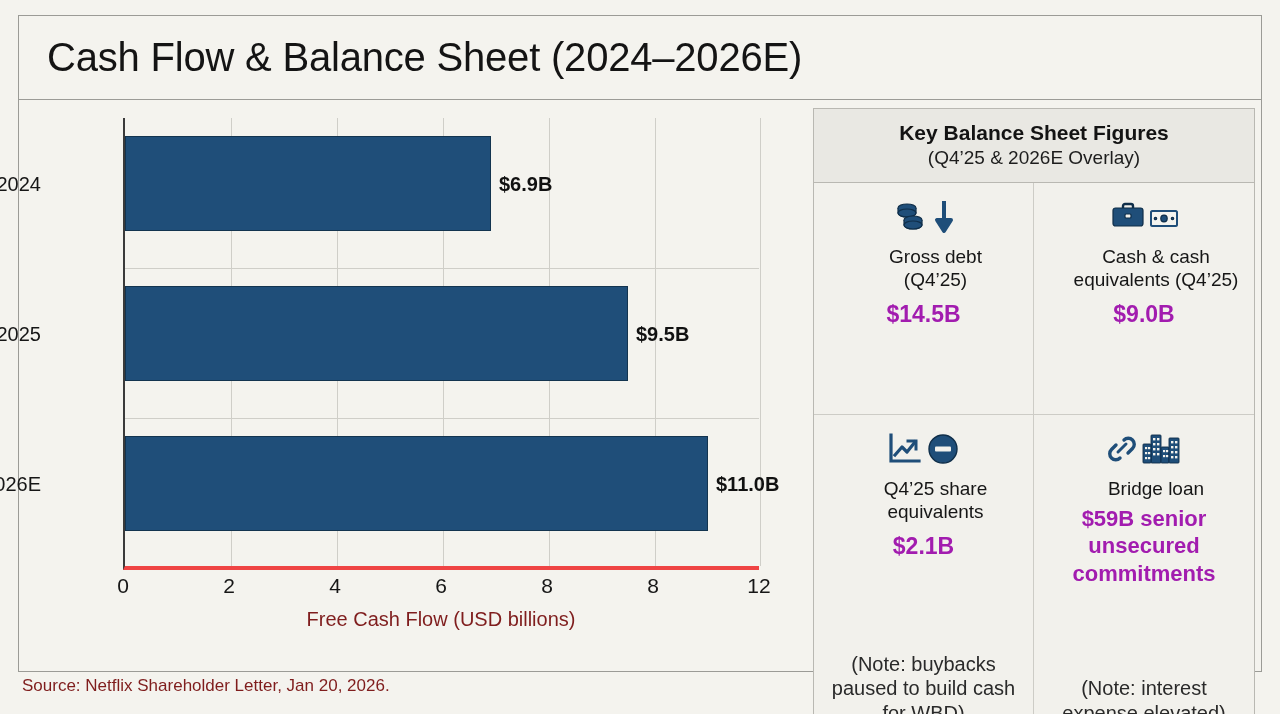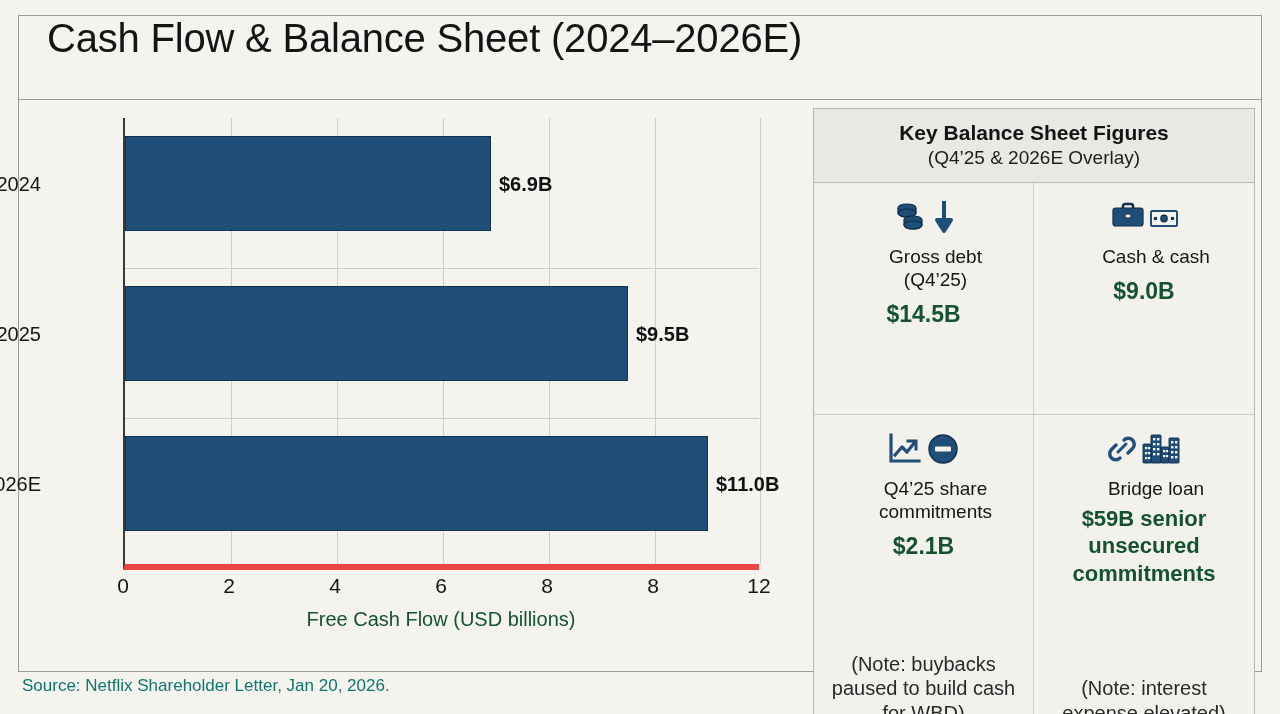--- a/index.html
+++ b/index.html
@@ -26,20 +26,21 @@
     height: 657px;
     border: 1.5px solid #9b9b96;
     background: #f4f3ee;
   }
 
   
   .title-bar {
     height: 84px;
     border-bottom: 1.5px solid #9b9b96;
     display: flex;
+    align-items: center;
     padding-left: 28px;
   }
   .title-text {
     font-size: 40px;
     font-weight: 400;
     letter-spacing: -0.2px;
     color: #141414;
     white-space: nowrap;
   }
 
@@ -57,21 +58,21 @@
     height: 571px;
   }
 
   .plot {
     position: absolute;
     left: 104px;
     top: 18px;
     width: 636px;
     height: 452px;
     border-left: 2px solid #3a3a3a;
-    border-bottom: 6px solid #ef4444;
+    border-bottom: 4px solid #ef4444;
     background: transparent;
   }
 
   .vgrid {
     position: absolute;
     top: 0;
     width: 1px;
     height: 100%;
     background: #cfcec8;
   }
@@ -118,21 +119,21 @@
     transform: translateX(-50%);
   }
 
   .xaxis-title {
     position: absolute;
     top: 508px;
     left: 104px;
     width: 636px;
     text-align: center;
     font-size: 20px;
-    color: #14532d;
+    color: #7f1d1d;
   }
 
   
   .panel {
     position: absolute;
     left: 794px;
     top: 8px;
     width: 442px;
     height: 628px;
     border: 1.5px solid #b9b8b2;
@@ -190,41 +191,41 @@
   .cell-label {
     font-size: 19px;
     line-height: 1.22;
     color: #161616;
     margin-left: 24px;
   }
 
   .cell-value {
     font-size: 23px;
     font-weight: 700;
-    color: #14532d;
+    color: #a21caf;
     line-height: 1.24;
     margin-top: 9px;
   }
   .cell-value.multi { font-size: 22px; margin-top: 5px; }
 
   .cell-note {
     font-size: 20px;
     line-height: 1.22;
     color: #2a2a2a;
     margin-top: auto;
     padding-top: 8px;
   }
 
   
   .footer {
     position: absolute;
     left: 22px;
     top: 676px;
     font-size: 17px;
-    color: #0f766e;
+    color: #7f1d1d;
   }
 
   svg { display: block; }
 </style>
 </head>
 <body>
 
 <div class="frame">
 
   <div class="title-bar">
@@ -322,20 +323,21 @@
                   <rect x="1" y="5" width="26" height="15" rx="1.5" fill="#f4f4ef"></rect>
                   <rect x="1" y="5" width="26" height="15" rx="1.5" fill="none" stroke="#1f4e79" stroke-width="2"></rect>
                   <ellipse cx="14" cy="12.5" rx="3.2" ry="3.4" fill="#1f4e79"></ellipse>
                   <circle cx="5.5" cy="12.5" r="1.2" fill="#1f4e79"></circle>
                   <circle cx="22.5" cy="12.5" r="1.2" fill="#1f4e79"></circle>
                 </g>
               </svg>
             </span>
           </div>
           <div class="cell-label">Cash &amp; cash</div>
+          <div class="cell-label">equivalents (Q4’25)</div>
           <div class="cell-value">$9.0B</div>
         </div>
 
         <div class="cell rb">
           <div class="cell-icons">
             <span>
               <svg width="34" height="32" viewBox="0 0 34 32">
                 <g fill="none" stroke="#1f4e79" stroke-width="3.2" stroke-linecap="square">
                   <path d="M3 2 v26 h28"></path>
                   <path d="M7 22 l7-8 5 5 8-10" stroke-linejoin="round"></path>
@@ -344,21 +346,21 @@
               </svg>
             </span>
             <span>
               <svg width="32" height="32" viewBox="0 0 32 32">
                 <circle cx="16" cy="16" r="14" fill="#1f4e79" stroke="#0f2e49" stroke-width="1.4"></circle>
                 <rect x="8" y="13.4" width="16" height="5.2" rx="1" fill="#f2f1ec"></rect>
               </svg>
             </span>
           </div>
           <div class="cell-label">Q4’25 share</div>
-          <div class="cell-label">commitments</div>
+          <div class="cell-label">equivalents</div>
           <div class="cell-value">$2.1B</div>
           <div class="cell-note">(Note: buybacks paused to build cash for WBD)</div>
         </div>
 
         <div class="cell">
           <div class="cell-icons">
             <span>
               <svg width="30" height="32" viewBox="0 0 30 32">
                 <g fill="none" stroke="#1f4e79" stroke-width="3.4" stroke-linecap="round">
                   <path d="M17 7 a6 6 0 0 1 8.5 8.5 l-4.5 4.5"></path>

